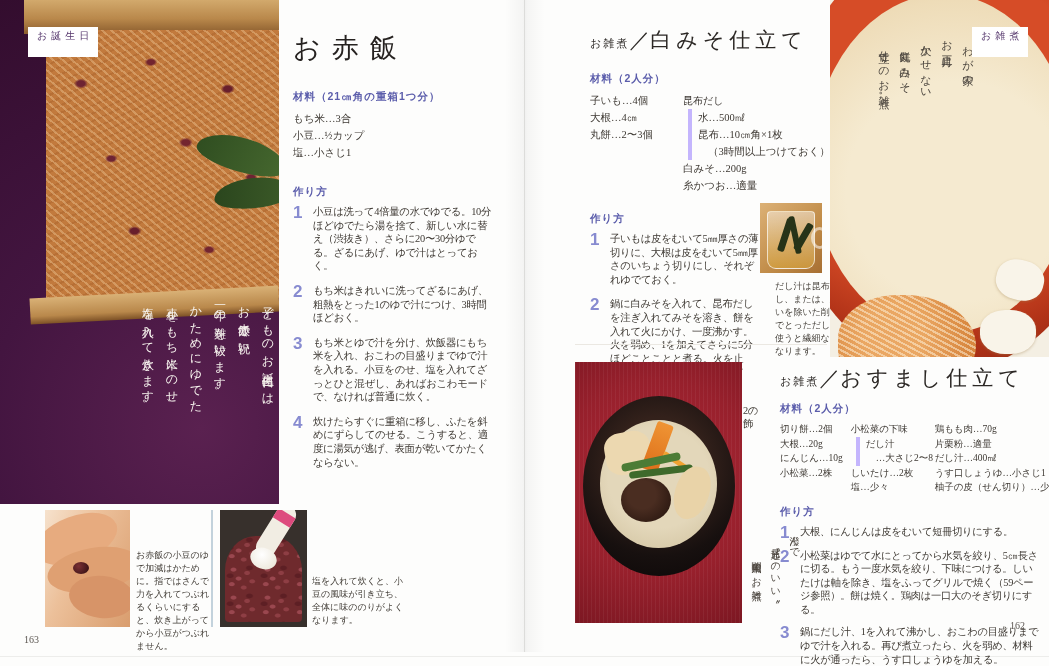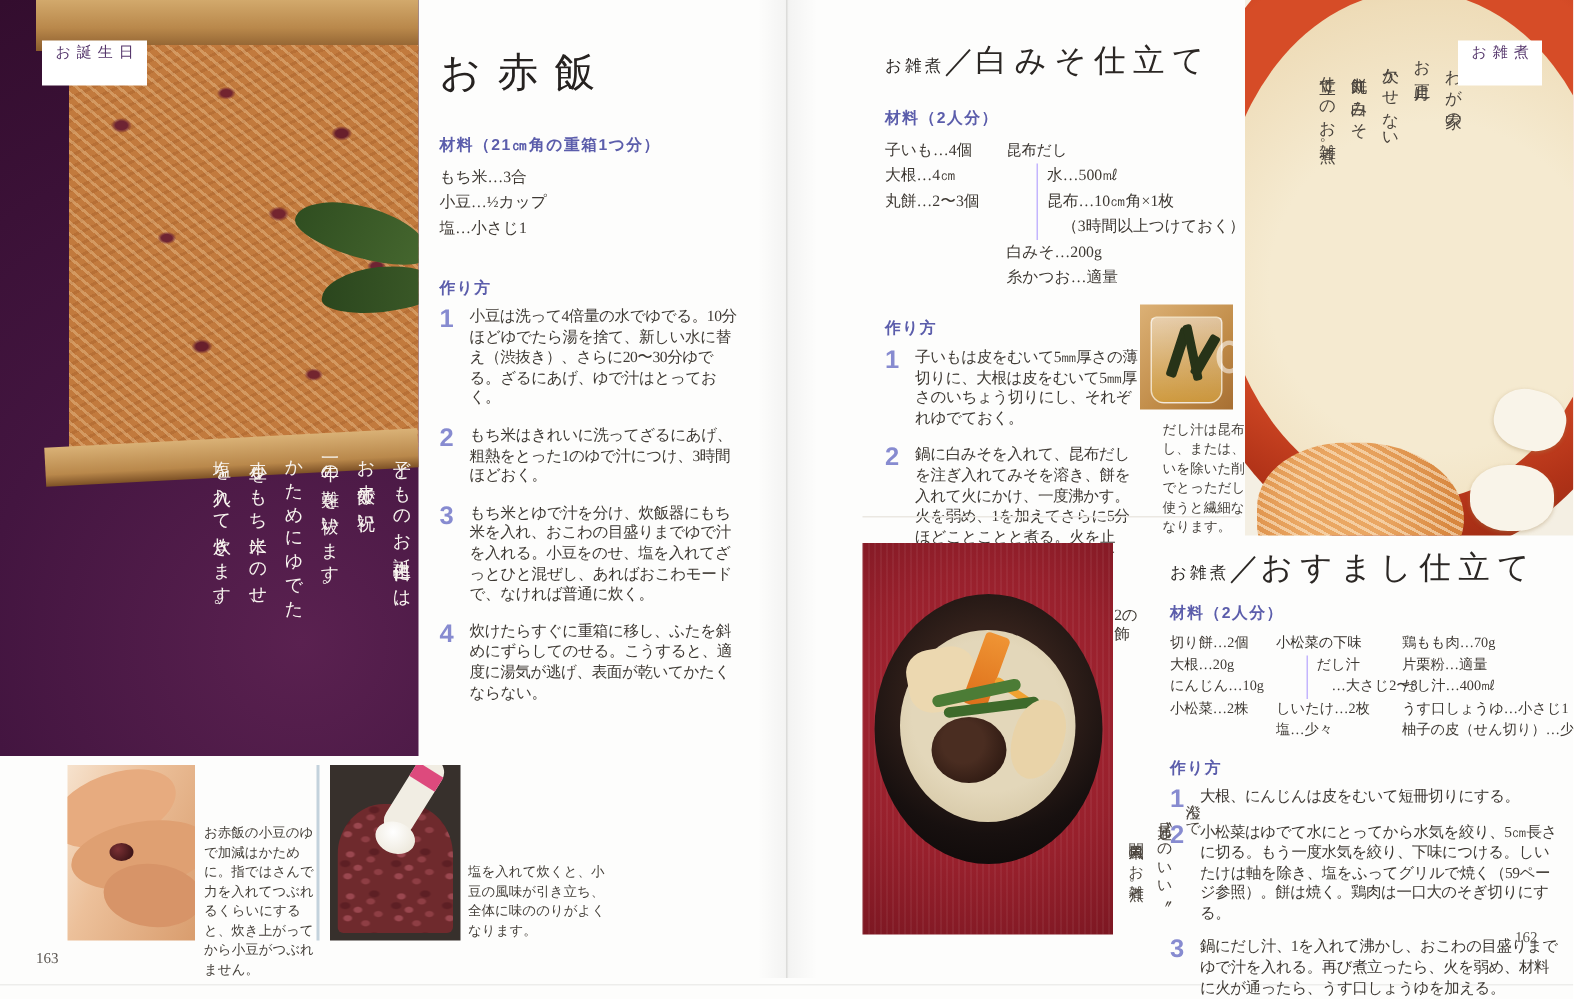--- a/index.html
+++ b/index.html
@@ -16,21 +16,21 @@
     position:absolute;background:#ffffff;color:#54356b;
     font-family:"Liberation Serif","DejaVu Serif",serif;
     font-size:10px;letter-spacing:4px;padding:4px 5px 16px 9px;line-height:1;white-space:nowrap;
   }
   .sec-head{
     font-family:"Liberation Sans","DejaVu Sans",sans-serif;
     font-weight:bold;font-size:10.5px;color:#5b5dab;letter-spacing:1px;margin:0 0 6px 0;
   }
   .ing{list-style:none;margin:0;padding:0;font-size:10.5px;line-height:17px;white-space:nowrap;}
   .group-title{font-family:"Liberation Sans","DejaVu Sans",sans-serif;font-weight:normal;font-size:10px;line-height:17px;color:#37322d;white-space:nowrap;}
-  .sub-block{border-left:1px solid #c4b5fd;padding-left:6px;margin-left:20px;}
+  .sub-block{border-left:4px solid #c4b5fd;padding-left:6px;margin-left:5px;}
   .sub-block .indent2{padding-left:10px;}
   .steps{margin-top:4px;}
   .step{display:flex;align-items:flex-start;margin-bottom:11px;}
   .step .num{
     font-family:"Liberation Sans","DejaVu Sans",sans-serif;font-weight:bold;
     font-size:17px;line-height:15px;color:#878bd0;width:20px;flex:0 0 20px;
   }
   .step p{margin:0;font-size:10.4px;line-height:13.6px;letter-spacing:-0.3px;}
   .title-main{margin:0;font-weight:500;color:#262220;}
   .recipe-title-row{white-space:nowrap;color:#2b2724;}

